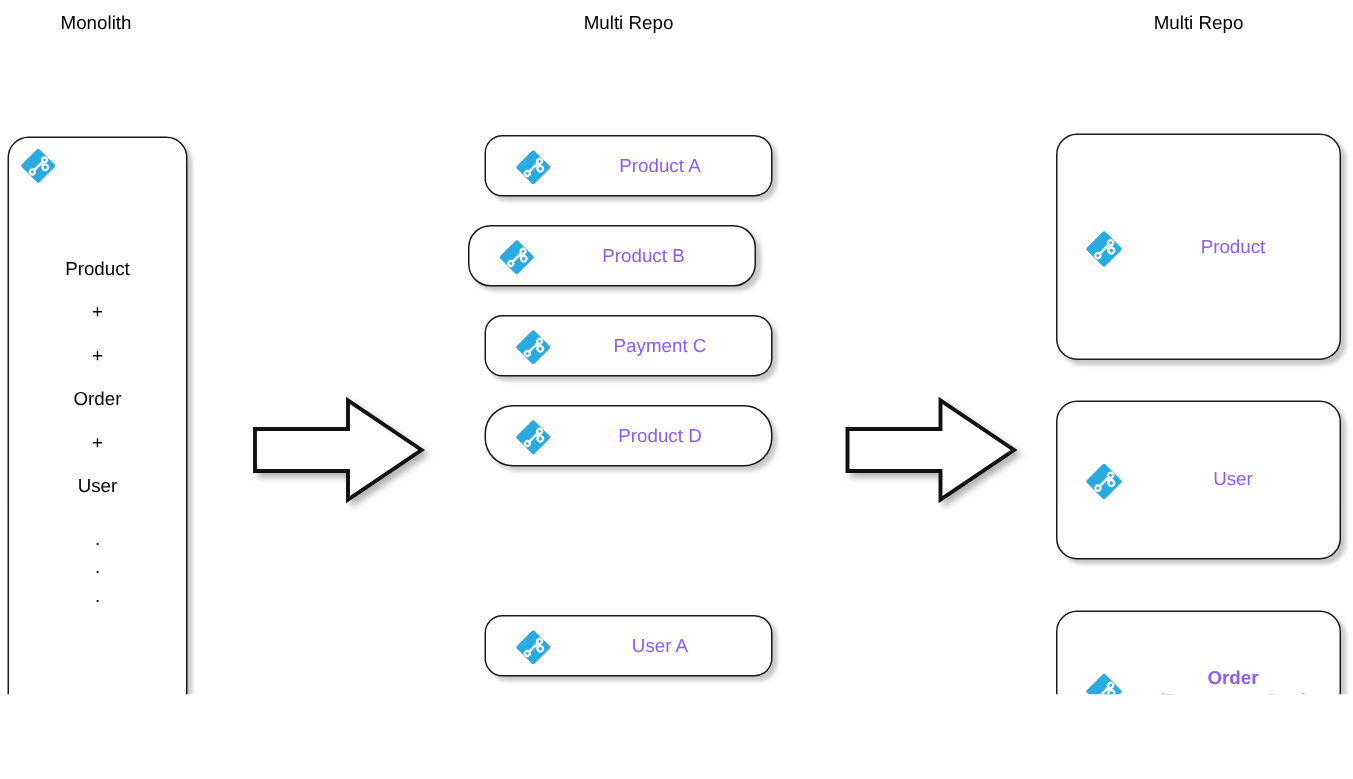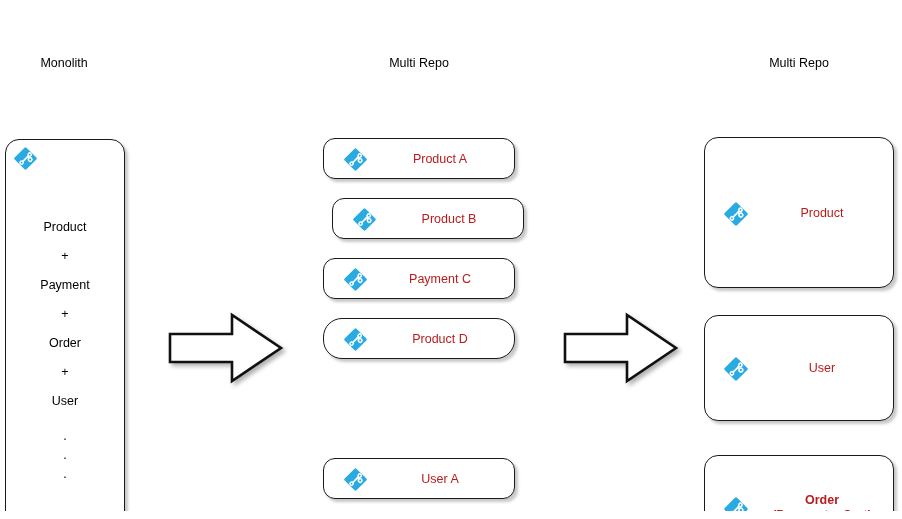--- a/index.html
+++ b/index.html
@@ -11,21 +11,20 @@
     font-family: "Liberation Sans", sans-serif;
     color: #000000;
     -webkit-font-smoothing: antialiased;
   }
   #canvas {
     position: relative;
     width: 902px;
     height: 463px;
     overflow: hidden;
     background: #ffffff;
-    margin-top: 48px;
   }
 
   
   .col-title {
     position: absolute;
     font-size: 12.5px;
     line-height: 14px;
     color: #000;
     text-align: center;
     white-space: nowrap;
@@ -47,21 +46,21 @@
   
   .box-label {
     position: absolute;
     left: 0;
     right: 0;
     top: 50%;
     transform: translateY(-50%);
     text-align: center;
     font-size: 12.5px;
     line-height: 15px;
-    color: #b91c1c;
+    color: #8b5cf6;
     white-space: pre-line;
     pointer-events: none;
   }
 
   
   .git-icon {
     position: absolute;
     display: block;
   }
 
@@ -121,21 +120,20 @@
       <path d="M12.2 9.3 L15.9 9.3" stroke="#ffffff" stroke-width="1.7" stroke-linecap="round" fill="none"></path>
       <circle cx="16.2" cy="9.3" r="1.9" fill="#29abe2" stroke="#ffffff" stroke-width="1.5"></circle>
       <circle cx="12.2" cy="6.0" r="1.7" fill="#29abe2" stroke="#ffffff" stroke-width="1.5"></circle>
       <circle cx="12.2" cy="18.0" r="1.7" fill="#29abe2" stroke="#ffffff" stroke-width="1.5"></circle>
     </g>
   </svg>
 
   <div class="mono-stack" style="top:164px;">
     <div class="mono-line">Product</div>
     <div class="mono-line">+</div>
-    <div class="mono-line">Payment</div>
     <div class="mono-line">+</div>
     <div class="mono-line">Order</div>
     <div class="mono-line">+</div>
     <div class="mono-line">User</div>
     <div class="mono-dots">
       <span>.</span>
       <span>.</span>
       <span>.</span>
     </div>
   </div>
@@ -151,21 +149,21 @@
         <path d="M12.2 5.4 L12.2 18.6" stroke="#ffffff" stroke-width="1.7" stroke-linecap="round" fill="none"></path>
         <path d="M12.2 9.3 L15.9 9.3" stroke="#ffffff" stroke-width="1.7" stroke-linecap="round" fill="none"></path>
         <circle cx="16.2" cy="9.3" r="1.9" fill="#29abe2" stroke="#ffffff" stroke-width="1.5"></circle>
         <circle cx="12.2" cy="6.0" r="1.7" fill="#29abe2" stroke="#ffffff" stroke-width="1.5"></circle>
         <circle cx="12.2" cy="18.0" r="1.7" fill="#29abe2" stroke="#ffffff" stroke-width="1.5"></circle>
       </g>
     </svg>
     <div class="box-label" style="padding-left:42px;">Product A</div>
   </div>
 
-  <div class="box tight" style="left:332px; top:150px; width:192px; height:41px;">
+  <div class="box tight" style="left:312px; top:150px; width:192px; height:41px;border-radius:15px;">
     <svg class="git-icon" style="left:20px; top:9px;" width="23" height="23" viewBox="0 0 24 24">
       <g transform="rotate(45 12 12)">
         <rect x="3.3" y="3.3" width="17.4" height="17.4" rx="1.4" fill="#29abe2"></rect>
         <path d="M12.2 5.4 L12.2 18.6" stroke="#ffffff" stroke-width="1.7" stroke-linecap="round" fill="none"></path>
         <path d="M12.2 9.3 L15.9 9.3" stroke="#ffffff" stroke-width="1.7" stroke-linecap="round" fill="none"></path>
         <circle cx="16.2" cy="9.3" r="1.9" fill="#29abe2" stroke="#ffffff" stroke-width="1.5"></circle>
         <circle cx="12.2" cy="6.0" r="1.7" fill="#29abe2" stroke="#ffffff" stroke-width="1.5"></circle>
         <circle cx="12.2" cy="18.0" r="1.7" fill="#29abe2" stroke="#ffffff" stroke-width="1.5"></circle>
       </g>
     </svg>

